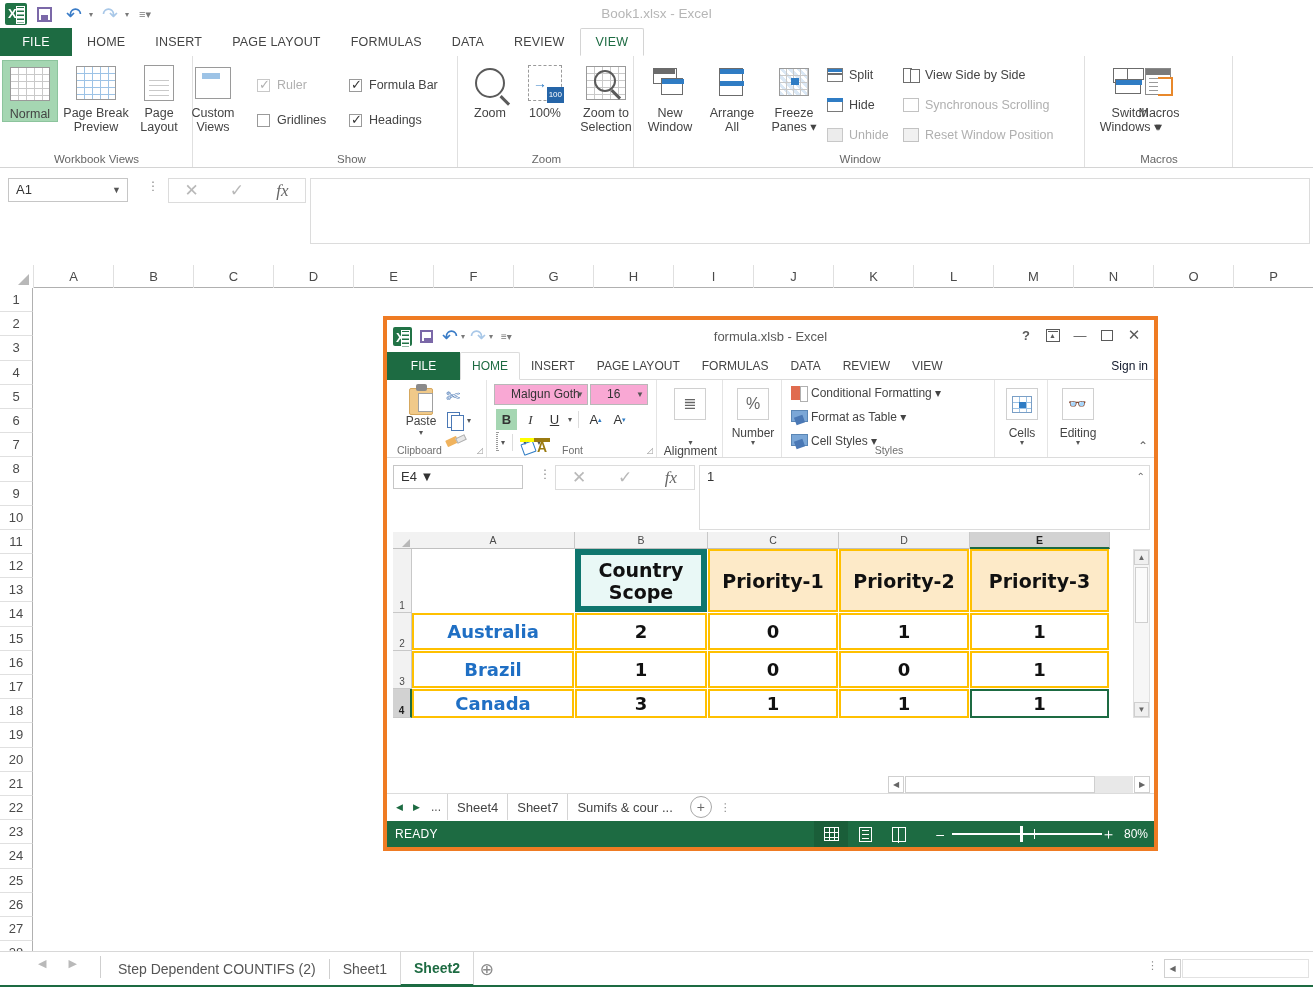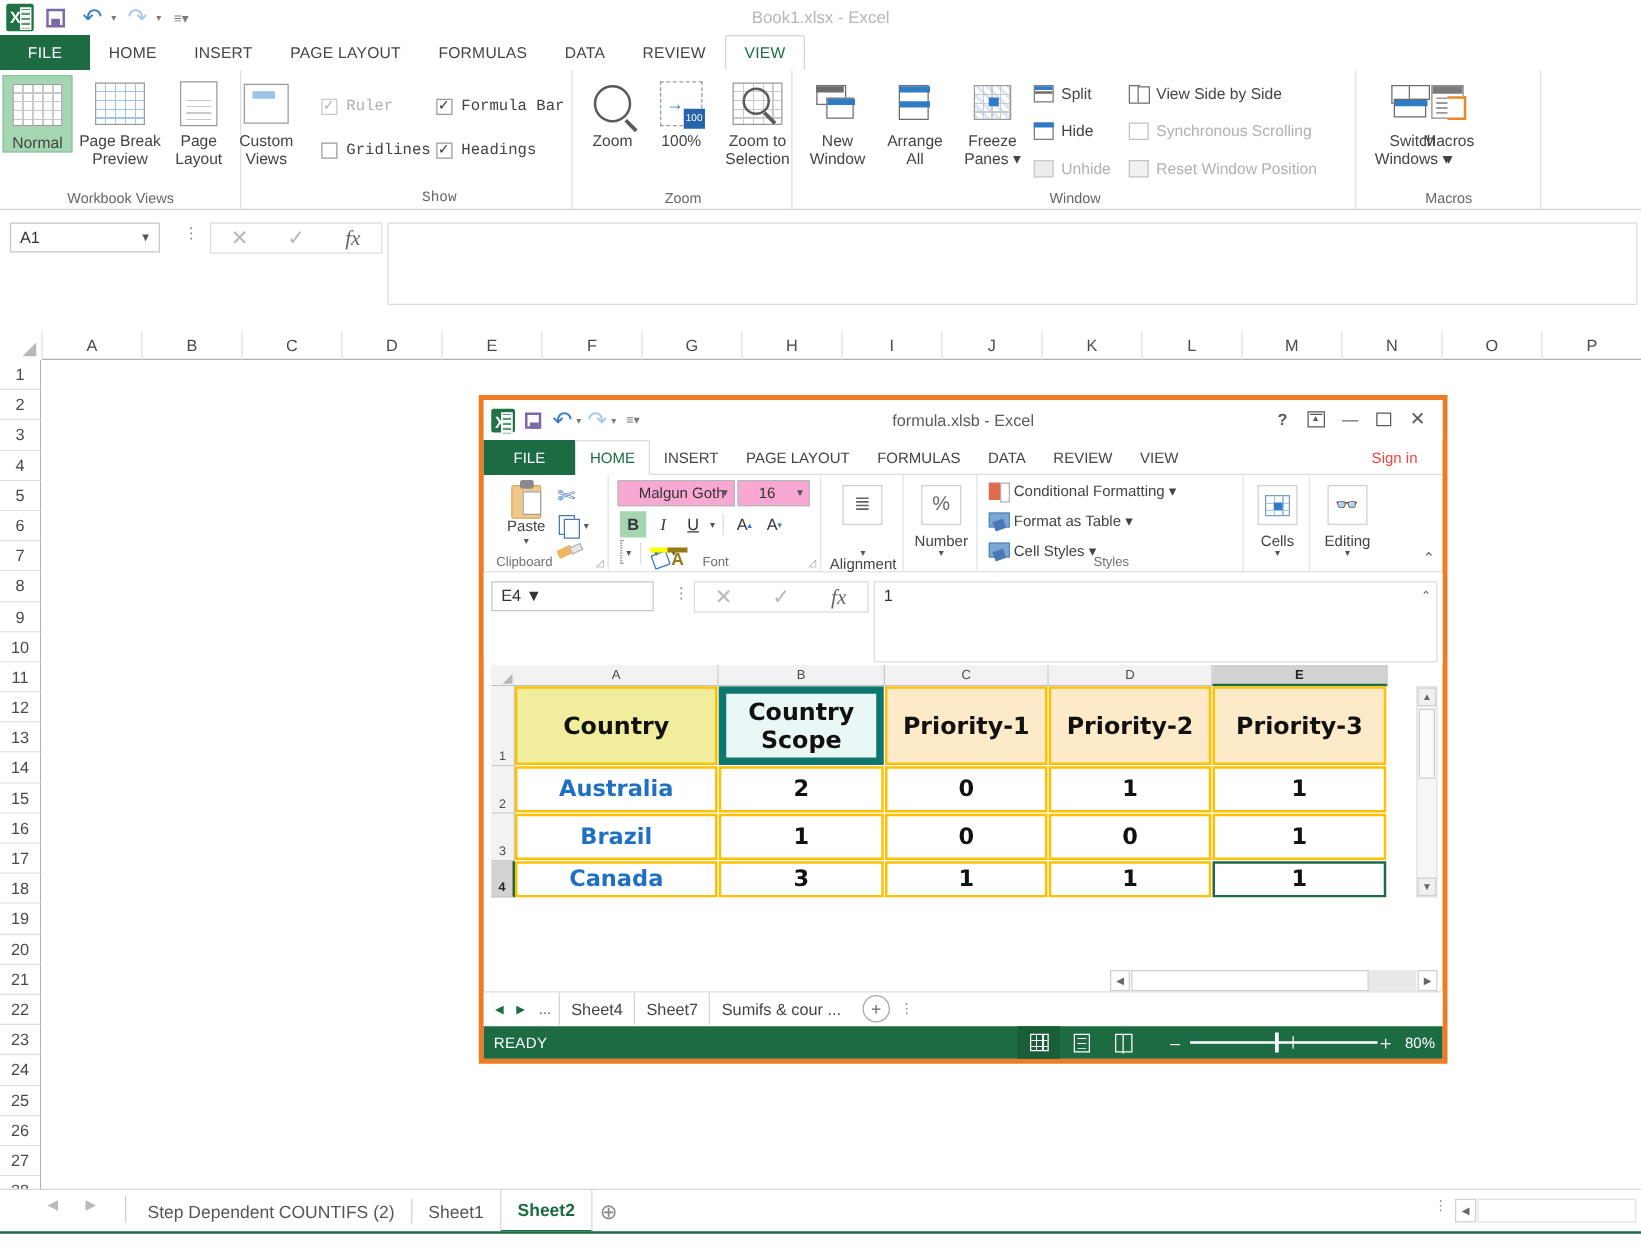--- a/index.html
+++ b/index.html
@@ -146,22 +146,22 @@
   .i-restore-ico:after{content:"▲";position:absolute;left:2px;top:1px;font-size:7px;color:#5a5a5a;line-height:9px;}
   .i-max-ico { width:12px;height:11px;border:1.4px solid #5a5a5a; }
 
   .i-tabbar { position:absolute; left:0; top:32px; right:0; height:28px; border-bottom:1px solid #dcdcdc;}
   .i-tabfile { position:absolute; left:0; top:0; width:73px; height:28px; background:#1d6b42; color:#fff;
     font-size:12px; display:flex; align-items:center; justify-content:center; }
   .i-tabs { position:absolute; left:73px; top:0; height:28px; display:flex; }
   .i-tab { padding:0 11px; display:flex; align-items:center; font-size:12px; color:#444; }
   .i-tab.active { background:#fff; color:#1d6b42; border:1px solid #dcdcdc; border-bottom:1px solid #fff;
     position:relative; z-index:3; border-radius:2px 2px 0 0;}
-  .i-signin { position:absolute; right:20px; top:0; height:28px; display:flex; align-items:center;
-    font-size:12px; color:#ef4444; }
+  .i-signin { position:absolute; right:6px; top:0; height:28px; display:flex; align-items:center;
+    font-size:12px; color:#0f172a; }
 
   .i-ribbon { position:absolute; left:0; top:60px; right:0; height:38px+; height:78px; border-bottom:1px solid #dcdcdc; }
   .ig { position:absolute; top:0; height:77px; border-right:1px solid #e4e4e4; }
   .ig-label { position:absolute; bottom:1px; left:0; right:0; text-align:center; font-size:10.5px; color:#707070; }
   .ig-launch { position:absolute; bottom:2px; right:3px; font-size:8px; color:#9a9a9a; }
 
   .paste-ico { width:28px;height:30px; position:relative; }
   .paste-ico:before{content:"";position:absolute;left:2px;top:4px;width:22px;height:25px;background:#f0c989;border:1px solid #d6a85e;border-radius:2px;}
   .paste-ico:after{content:"";position:absolute;left:9px;top:0px;width:11px;height:7px;background:#8a8a8a;border-radius:2px;}
   .paste-pg{position:absolute;left:11px;top:9px;width:15px;height:19px;background:#fff;border:1px solid #a0a0a0;}
@@ -337,21 +337,21 @@
       <div class="bigbtn" style="left:184px; width:58px;">
         <span class="gicon">
             <span class="gi-custom"></span>
           </span>
         <span>Custom</span><br>
         <span>Views</span>
       </div>
       <div class="rgroup-label" style="width:193px;">Workbook Views</div>
     </div>
 
-    <div class="rgroup" style="left:245px; width:213px;font-family:Liberation Mono, monospace;">
+    <div class="rgroup" style="left:245px; width:213px;">
       <div class="chk-row" style="left:12px; top:22px;">
         <span class="chk on dis"></span>
         <span class="dis-txt">Ruler</span>
       </div>
       <div class="chk-row" style="left:104px; top:22px;">
         <span class="chk on"></span>
         <span>Formula Bar</span>
       </div>
       <div class="chk-row" style="left:12px; top:57px;">
         <span class="chk"></span>
@@ -728,21 +728,20 @@
 
       <div class="i-rowhead">
         <div class="i-rh" style="height:64px;">1</div>
         <div class="i-rh" style="height:38px;">2</div>
         <div class="i-rh" style="height:38px;">3</div>
         <div class="i-rh sel" style="height:29px;">4</div>
       </div>
 
       <div class="i-cells">
 
-        <div class="i-cell" style="left:0;top:0;width:162px;height:63px;background:#f0ee9c;border:2px solid #ffc000;font-size:19px;color:#111;">Country</div>
         <div class="i-cell" style="left:163px;top:0;width:132px;height:63px;background:#e9f8f6;border:6px solid #0f766e;font-size:19px;color:#111;line-height:22px;">Country Scope</div>
         <div class="i-cell" style="left:296px;top:0;width:130px;height:63px;background:#fdeac8;border:2px solid #ffc000;font-size:19px;color:#111;">Priority-1</div>
         <div class="i-cell" style="left:427px;top:0;width:130px;height:63px;background:#fdeac8;border:2px solid #ffc000;font-size:19px;color:#111;">Priority-2</div>
         <div class="i-cell" style="left:558px;top:0;width:139px;height:63px;background:#fdeac8;border:2px solid #ffc000;font-size:19px;color:#111;">Priority-3</div>
 
         <div class="i-cell" style="left:0;top:64px;width:162px;height:37px;border:2px solid #ffc000;font-size:18px;color:#1f6fc4;">Australia</div>
         <div class="i-cell" style="left:163px;top:64px;width:132px;height:37px;border:2px solid #ffc000;font-size:18px;color:#111;">2</div>
         <div class="i-cell" style="left:296px;top:64px;width:130px;height:37px;border:2px solid #ffc000;font-size:18px;color:#111;">0</div>
         <div class="i-cell" style="left:427px;top:64px;width:130px;height:37px;border:2px solid #ffc000;font-size:18px;color:#111;">1</div>
         <div class="i-cell" style="left:558px;top:64px;width:139px;height:37px;border:2px solid #ffc000;font-size:18px;color:#111;">1</div>

